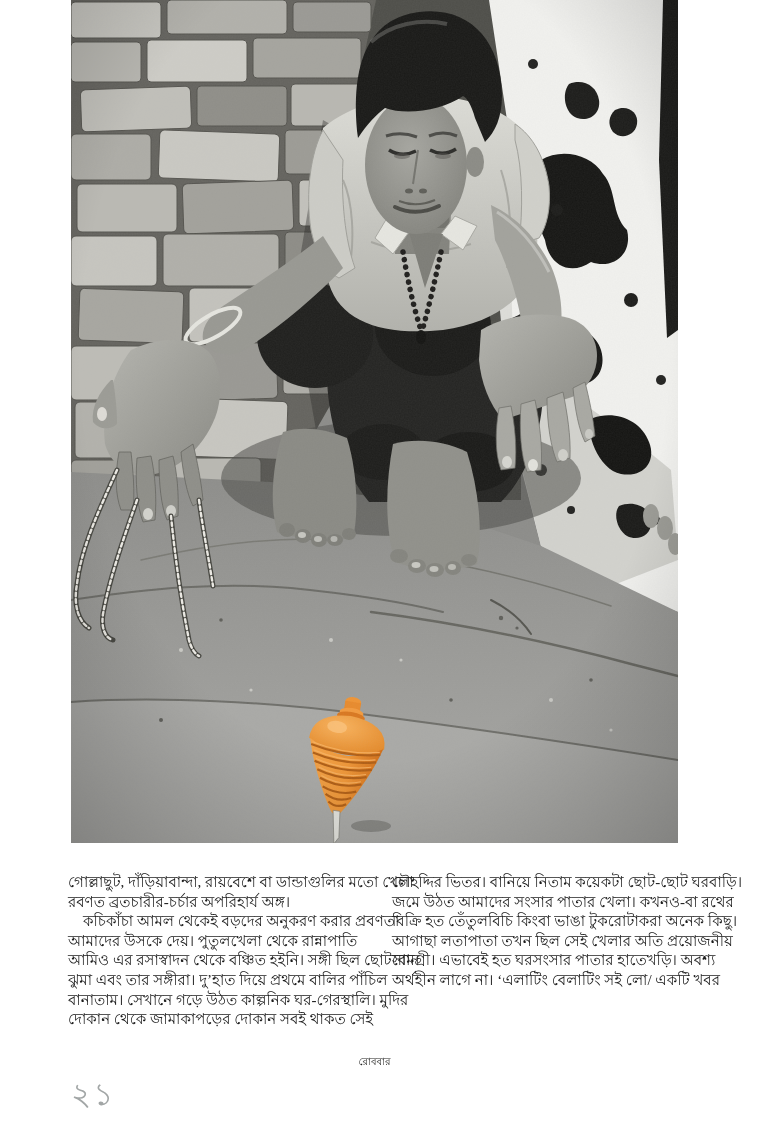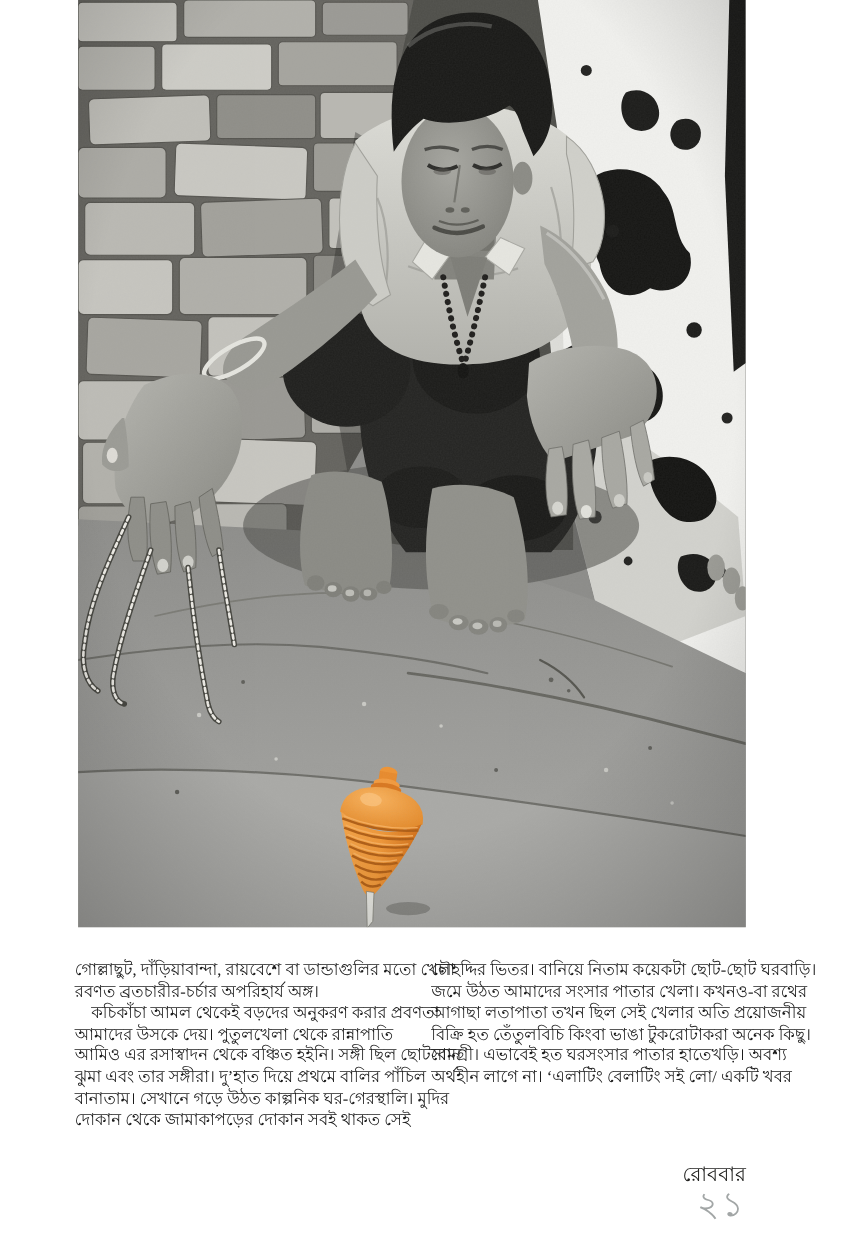--- a/index.html
+++ b/index.html
@@ -12,25 +12,25 @@
     overflow:hidden;background:#949492;
   }
   .photo svg{display:block;width:607px;height:843px;}
   .text-block{
     position:absolute;left:68px;top:873px;width:640px;display:flex;gap:4px;
     color:#1b1b1b;
   }
   .col{width:320px;font-size:15px;line-height:19.6px;}
   .tline{white-space:pre;}
   .footer-pub{
-    position:absolute;left:71px;top:1054px;width:607px;text-align:right;
-    font-size:18px;color:#222220;
+    position:absolute;left:71px;top:1054px;width:607px;text-align:center;
+    font-size:10px;color:#222220;
   }
   .footer-num{
-    position:absolute;left:71px;top:1070px;width:607px;text-align:right;
+    position:absolute;left:71px;top:1070px;width:607px;text-align:left;
     font-size:31px;color:#a2a6a6;letter-spacing:2px;
   }
 </style>
 </head>
 <body>
 
 <div class="page">
 
   <figure class="photo" role="img" aria-label="Black-and-white photograph of a barefoot boy squatting on stone pavement in front of a rough brick wall and a peeling whitewashed wall, dangling a metal chain from his left hand; an orange wooden spinning top (lattu) stands on its metal spike on the pavement in front of him, the only coloured object in the picture">
     <svg viewBox="0 0 607 843" xmlns="http://www.w3.org/2000/svg">
@@ -319,22 +319,22 @@
         <div class="tline">    কচিকাঁচা আমল থেকেই বড়দের অনুকরণ করার প্রবণতা</div>
         <div class="tline">আমাদের উসকে দেয়। পুতুলখেলা থেকে রান্নাপাতি</div>
         <div class="tline">আমিও এর রসাস্বাদন থেকে বঞ্চিত হইনি। সঙ্গী ছিল ছোটবোন</div>
         <div class="tline">ঝুমা এবং তার সঙ্গীরা। দু’হাত দিয়ে প্রথমে বালির পাঁচিল</div>
         <div class="tline">বানাতাম। সেখানে গড়ে উঠত কাল্পনিক ঘর-গেরস্থালি। মুদির</div>
         <div class="tline">দোকান থেকে জামাকাপড়ের দোকান সবই থাকত সেই</div>
       </div>
     <div class="col">
         <div class="tline">চৌহদ্দির ভিতর। বানিয়ে নিতাম কয়েকটা ছোট-ছোট ঘরবাড়ি।</div>
         <div class="tline">জমে উঠত আমাদের সংসার পাতার খেলা। কখনও-বা রথের</div>
+        <div class="tline">বিক্রি হত তেঁতুলবিচি কিংবা ভাঙা টুকরোটাকরা অনেক কিছু।</div>
         <div class="tline">আগাছা লতাপাতা তখন ছিল সেই খেলার অতি প্রয়োজনীয়</div>
-        <div class="tline">বিক্রি হত তেঁতুলবিচি কিংবা ভাঙা টুকরোটাকরা অনেক কিছু।</div>
         <div class="tline">সামগ্রী। এভাবেই হত ঘরসংসার পাতার হাতেখড়ি। অবশ্য</div>
         <div class="tline">অর্থহীন লাগে না। ‘এলাটিং বেলাটিং সই লো/ একটি খবর</div>
       </div>
   </section>
 
   <div class="footer-pub">রোববার</div>
   <div class="footer-num">২১</div>
 
 </div>
 

